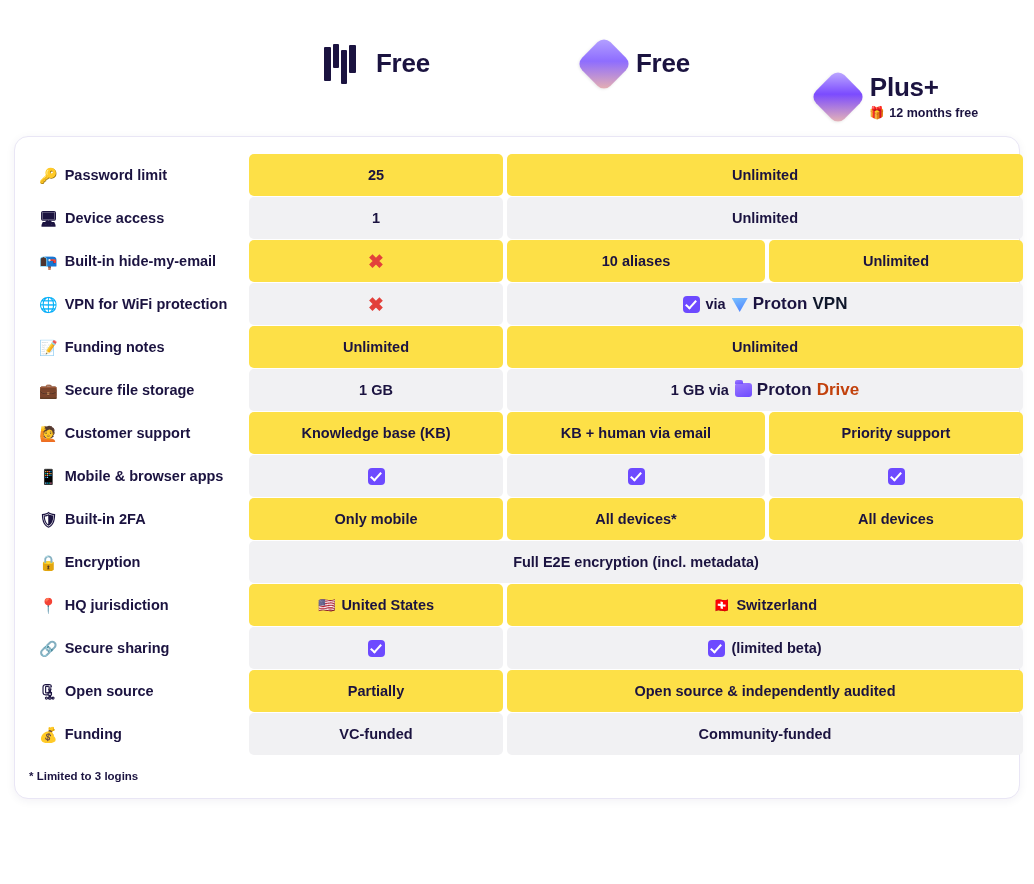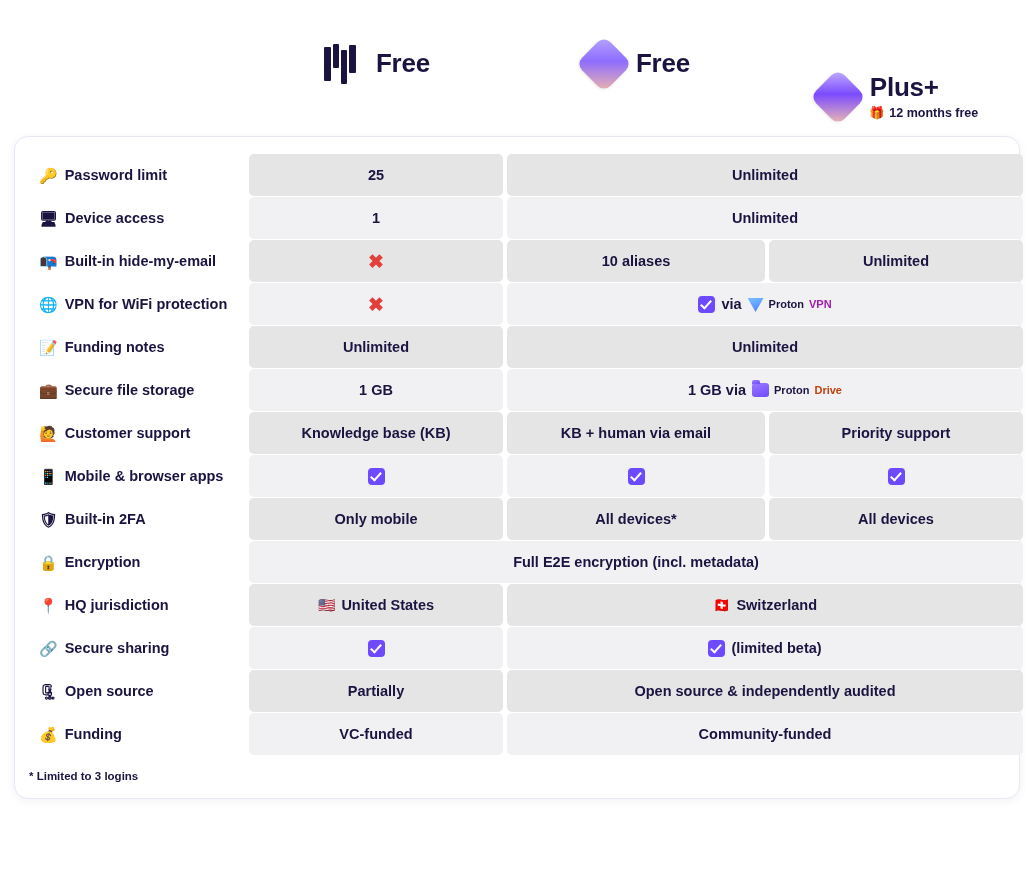--- a/index.html
+++ b/index.html
@@ -152,21 +152,21 @@
     justify-content: center;
     font-size: 14.5px;
     font-weight: bold;
     color: #1b1340;
     border-radius: 5px;
     margin: 0 2px;
     gap: 6px;
     white-space: nowrap;
   }
   .cell.grey { background: #f1f1f3; }
-  .cell.lilac { background: #e5e5e5; }
+  .cell.lilac { background: #fde047; }
 
   .xmark {
     color: #e2403b;
     font-size: 19px;
     font-weight: bold;
     line-height: 1;
   }
   .check {
     display: inline-block;
     width: 17px;
@@ -186,21 +186,21 @@
     border: solid #ffffff;
     border-width: 0 2.2px 2.2px 0;
     transform: rotate(42deg);
   }
 
   .inline-brand {
     display: inline-flex;
     align-items: center;
     gap: 5px;
     font-weight: bold;
-    font-size: 11px;
+    font-size: 17px;
   }
   .mini-vpn {
     width: 16px;
     height: 16px;
     background: linear-gradient(160deg, #7ec8ff 0%, #4a7dff 100%);
     clip-path: polygon(50% 100%, 0% 12%, 100% 12%);
     flex: 0 0 16px;
   }
   .mini-drive {
     width: 17px;
@@ -212,21 +212,21 @@
   }
   .mini-drive::before {
     content: "";
     position: absolute;
     left: 0; top: -3px;
     width: 8px; height: 4px;
     border-radius: 2px 2px 0 0;
     background: linear-gradient(160deg, #9e7bff 0%, #6d4aff 100%);
   }
   .pname { color: #1b1340; }
-  .paccent-vpn { color: #a21caf; }
+  .paccent-vpn { color: #0f172a; }
   .paccent-drive { color: #c2410c; }
 
   .footnote {
     font-size: 11.5px;
     font-weight: bold;
     color: #1b1340;
     padding: 14px 0 6px 0;
   }
   .flag { font-size: 14px; }
 </style>

